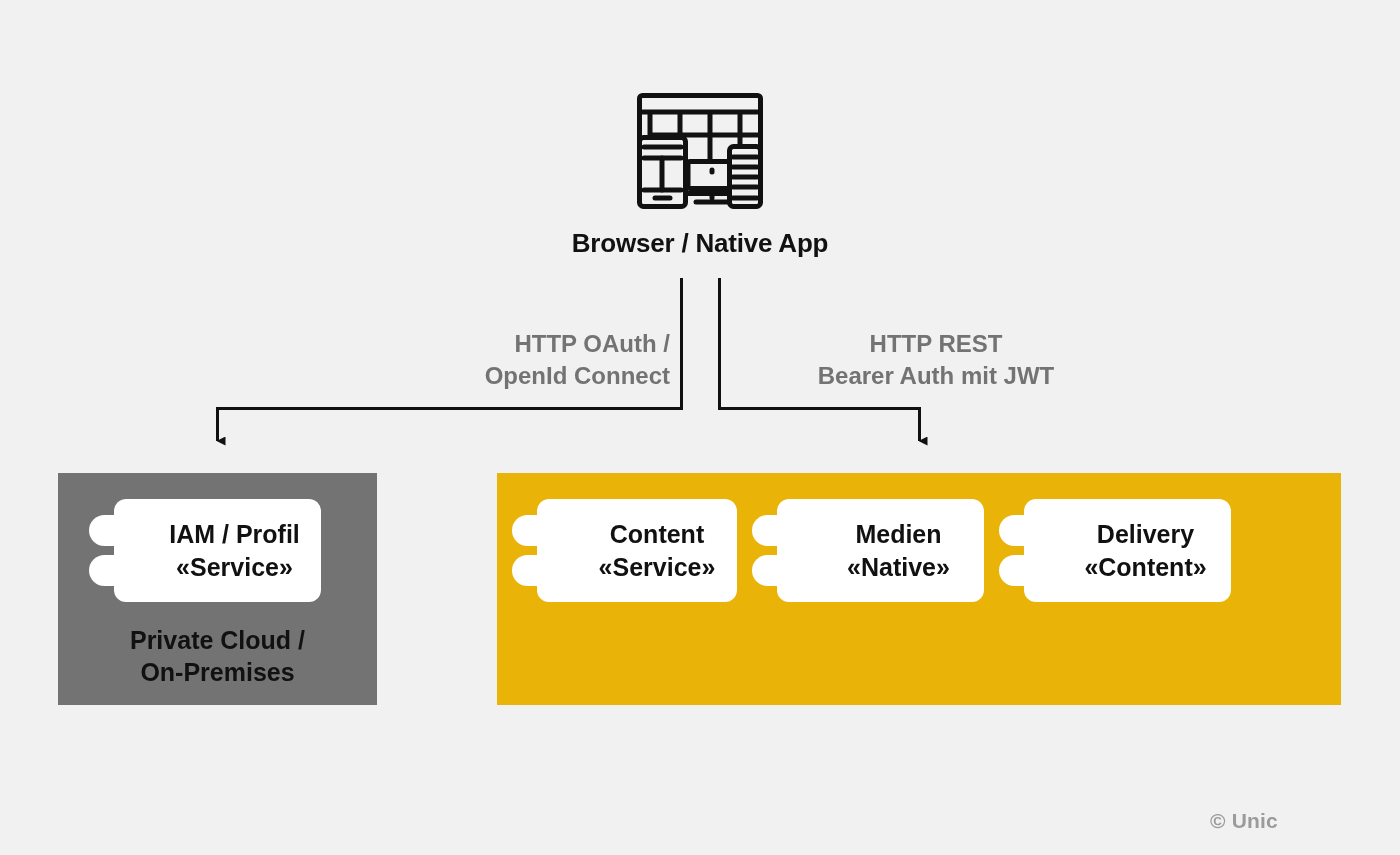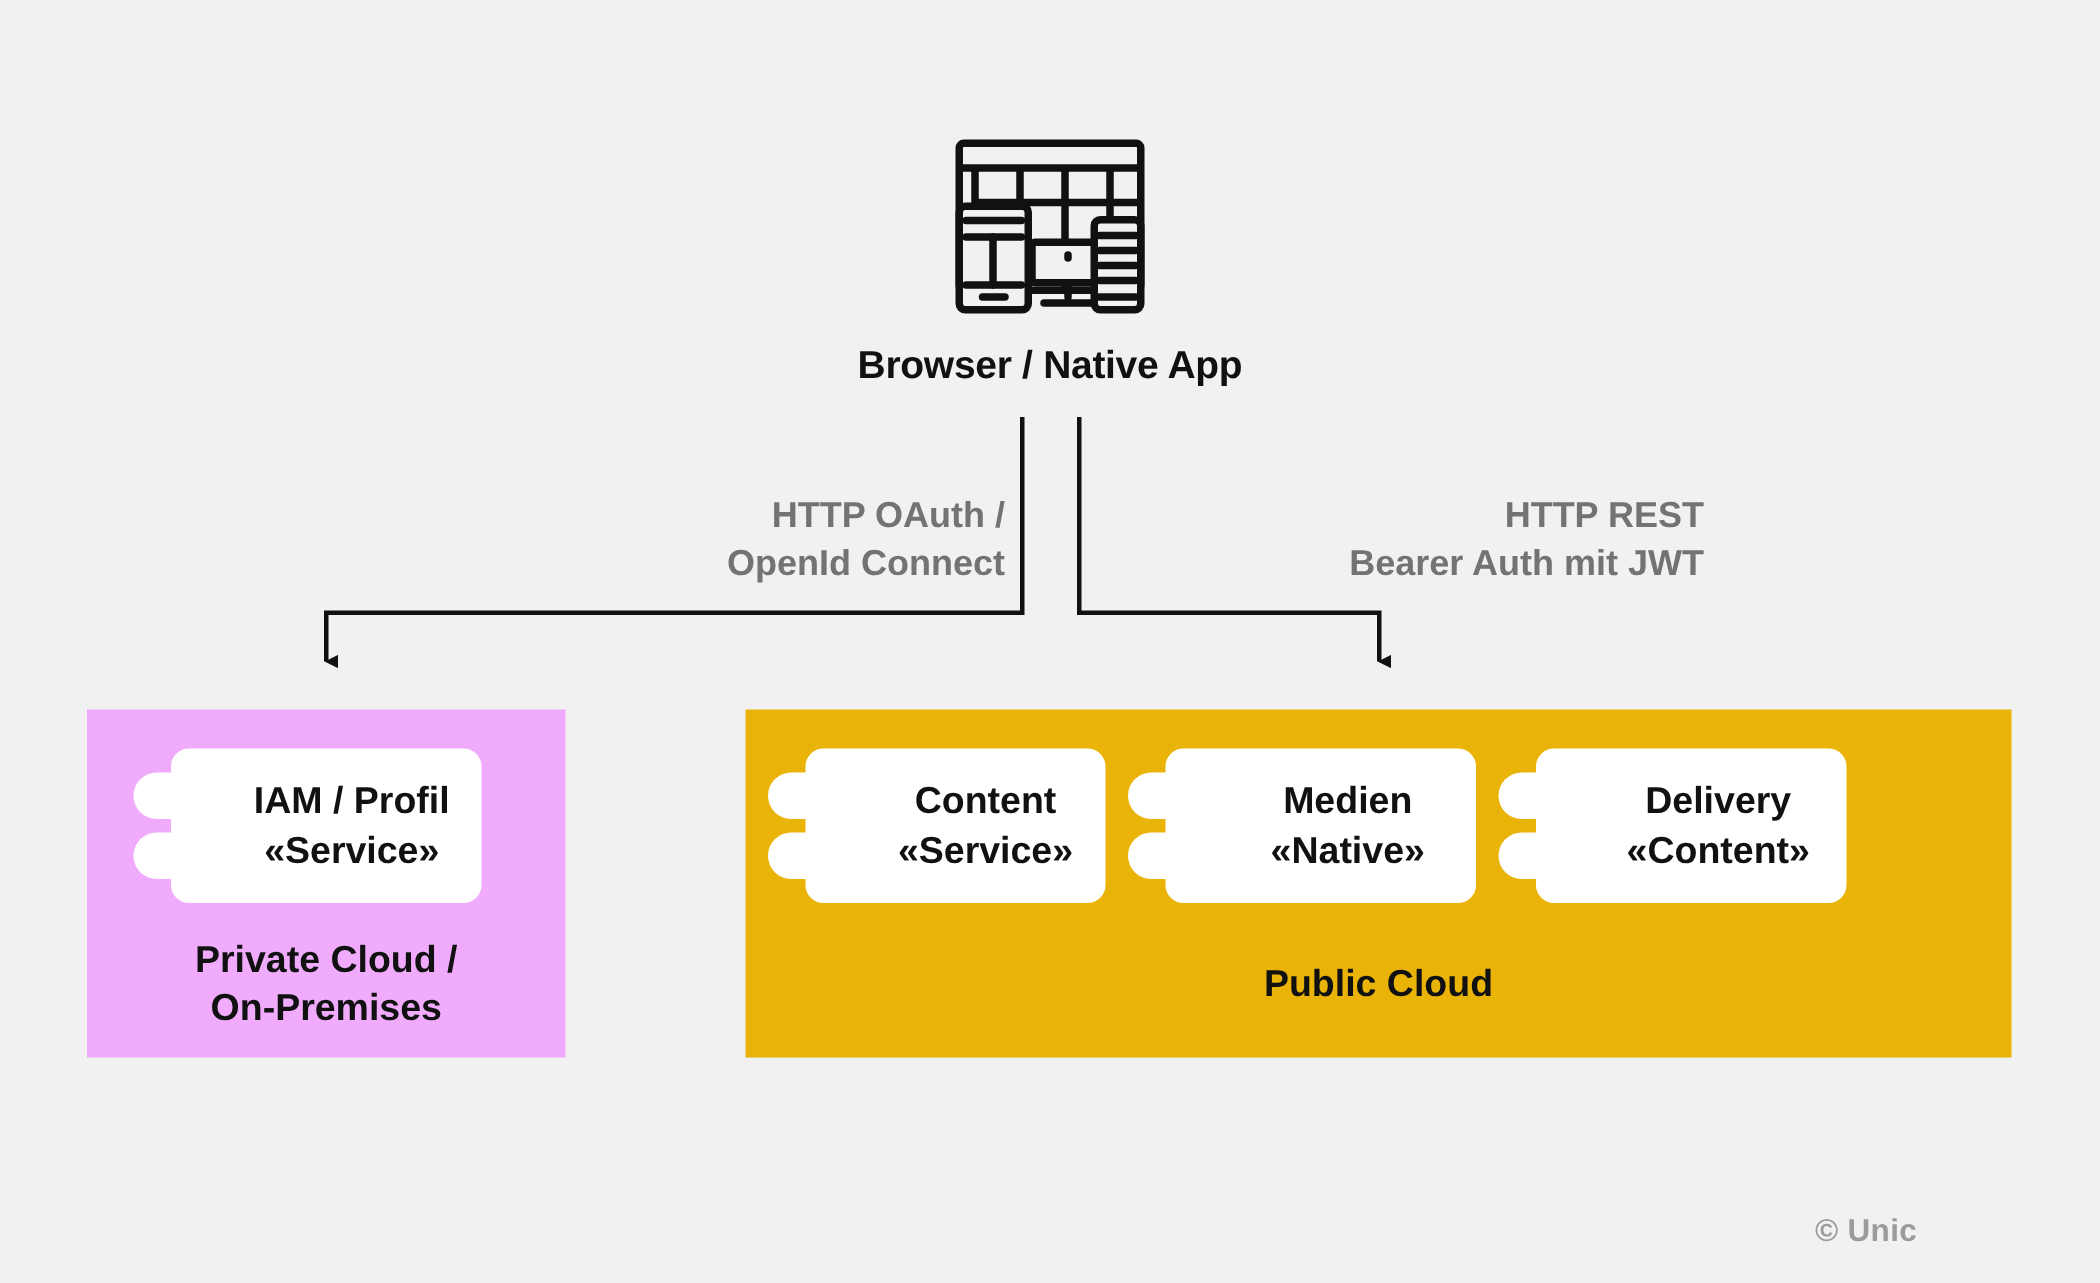--- a/index.html
+++ b/index.html
@@ -73,21 +73,21 @@
     left: 360px;
     top: 328px;
     width: 310px;
     text-align: right;
   }
 
   .edge-label.right-edge-label {
     left: 736px;
     top: 328px;
     width: 400px;
-    text-align: right;
+    text-align: center;
   }
 
   
   .zone {
     position: absolute;
     top: 473px;
     height: 232px;
   }
 
   .zone-private {
@@ -260,21 +260,21 @@
     </svg>
     <div class="client-label">Browser / Native App</div>
   </div>
 
   <div class="edge-label left-edge-label">HTTP OAuth /
 OpenId Connect</div>
 
   <div class="edge-label right-edge-label">HTTP REST
 Bearer Auth mit JWT</div>
 
-  <div class="zone zone-private" style="background: #f0abfc;">
+  <div class="zone zone-private" style="background: #737373;">
     <div class="component-row">
 
       <div class="component comp-iam" style="--zone-color: #33ADCB;">
         <span class="comp-tab tab-upper"></span>
         <span class="comp-tab tab-lower"></span>
         <span class="component-label">IAM / Profil
 «Service»</span>
       </div>
 
     </div>
@@ -300,18 +300,17 @@
       </div>
 
       <div class="component comp-delivery" style="--zone-color: #7DCBAF;">
         <span class="comp-tab tab-upper"></span>
         <span class="comp-tab tab-lower"></span>
         <span class="component-label">Delivery
 «Content»</span>
       </div>
 
     </div>
-    <div class="zone-caption">Public Cloud</div>
   </div>
 
   <div class="copyright">© Unic</div>
 
 </div>
 
 </body></html>

